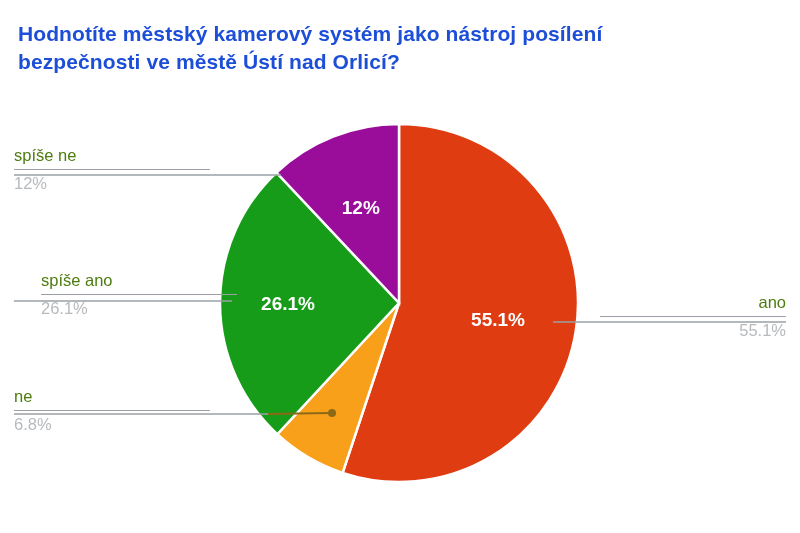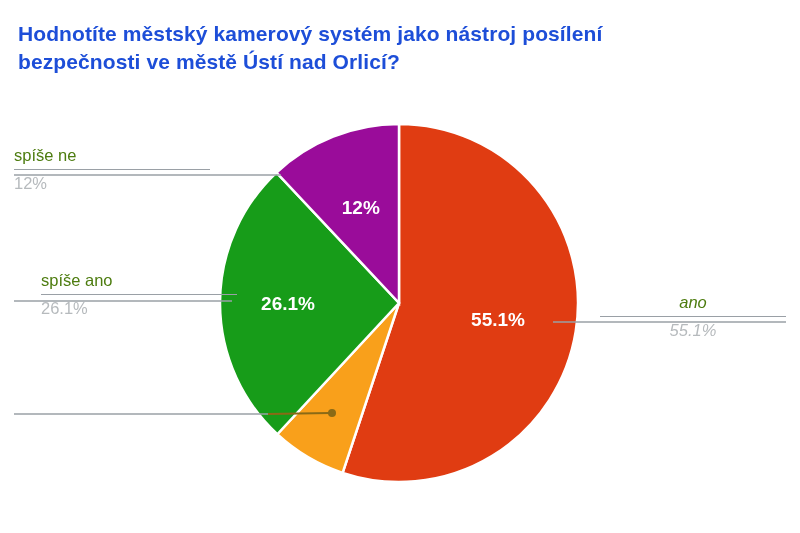--- a/index.html
+++ b/index.html
@@ -69,22 +69,21 @@
     border-top: 1.6px solid #9aa0a6;
     margin: 3px 0 2px 0;
   }
   .callout .cl-value {
     font-size: 16.5px;
     color: #b6babd;
     line-height: 1.35;
     white-space: nowrap;
   }
   .callout.right {
-    text-align: center;
-    font-style: italic;
+    text-align: right;
   }
 
   
   #callout-spise-ne   { left: 14px;  top: 144px; width: 196px; }
   #callout-spise-ano  { left: 14px;  top: 269px; width: 196px; margin-left: 27px; }
   #callout-ne         { left: 14px;  top: 385px; width: 196px; }
   #callout-ano        { left: 600px; top: 291px; width: 186px; }
 
   
   #leaders {
@@ -134,20 +133,25 @@
     <div class="cl-rule"></div>
     <div class="cl-value">12%</div>
   </div>
 
   <div class="callout" id="callout-spise-ano">
     <div class="cl-name">spíše ano</div>
     <div class="cl-rule"></div>
     <div class="cl-value">26.1%</div>
   </div>
 
+  <div class="callout" id="callout-ne">
+    <div class="cl-name">ne</div>
+    <div class="cl-rule"></div>
+    <div class="cl-value">6.8%</div>
+  </div>
 
   <div class="callout right" id="callout-ano">
     <div class="cl-name">ano</div>
     <div class="cl-rule"></div>
     <div class="cl-value">55.1%</div>
   </div>
 
 </div>
 
 </body></html>

